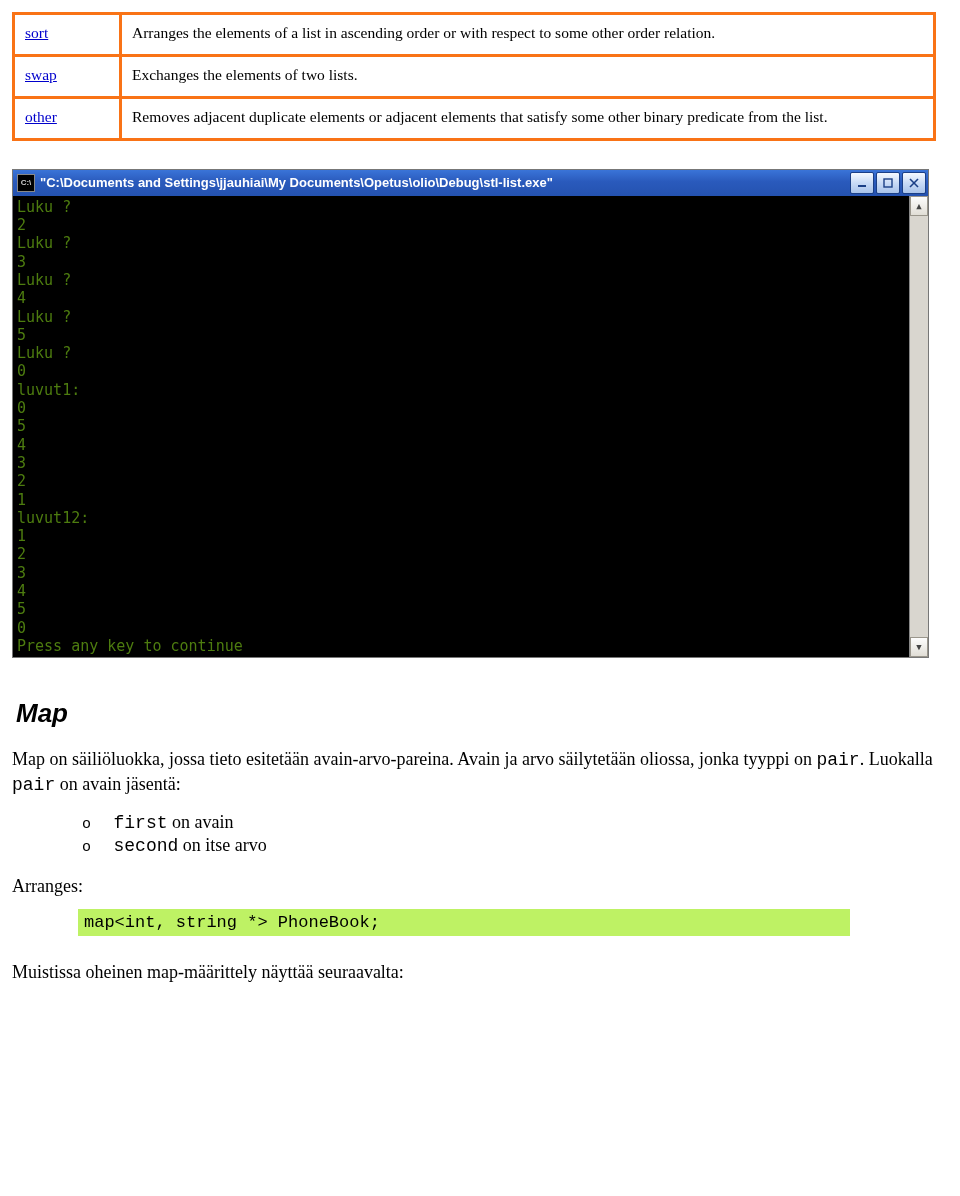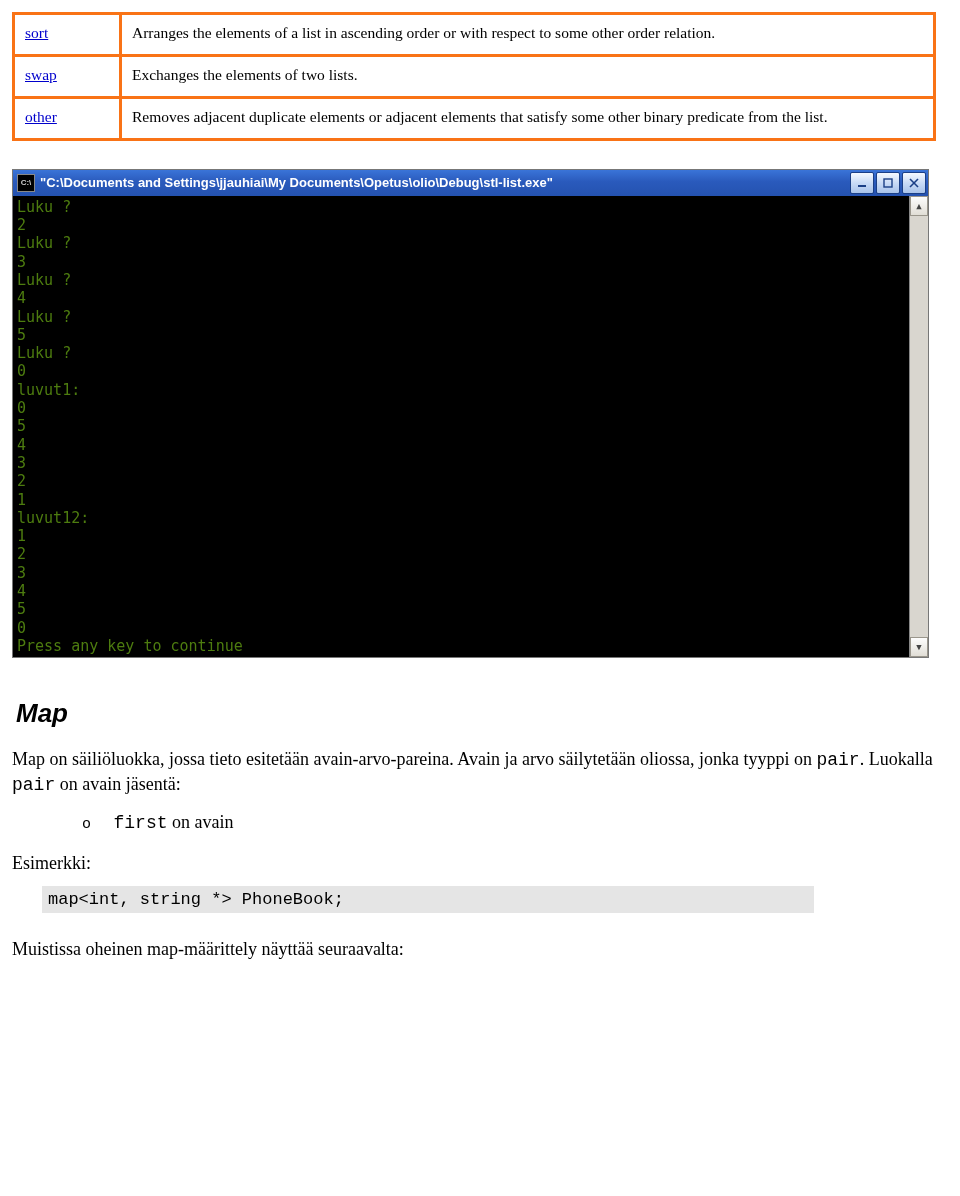--- a/index.html
+++ b/index.html
@@ -126,25 +126,25 @@
     content: "o";
     font-family: "Courier New", Courier, monospace;
     font-size: 15px;
     margin-right: 18px;
   }
   .example-label {
     font-size: 18px;
     margin: 0 0 12px 0;
   }
   pre.codeblock {
-    background: #e5e5e5;
+    background: #bef264;
     font-family: "Courier New", Courier, monospace;
     font-size: 17px;
     padding: 4px 6px;
-    margin: 0 0 24px 30px;
+    margin: 0 0 24px 66px;
     white-space: pre;
     width: 760px;
   }
 </style>
 </head>
 <body>
 
 <table class="func-table">
   <tbody>
     <tr>
@@ -221,19 +221,22 @@
 <h2 class="section">Map</h2>
 
 <p class="body-text">
   <span>Map on säiliöluokka, jossa tieto esitetään avain-arvo-pareina. Avain ja arvo säilytetään oliossa, jonka tyyppi on </span><code class="mono">pair</code><span>. Luokalla </span><code class="mono">pair</code><span> on avain jäsentä:</span>
 </p>
 
 <ul class="members">
   <li>
     <code class="mono">first</code><span> on avain</span>
   </li>
+  <li>
+    <code class="mono">second</code><span> on itse arvo</span>
+  </li>
 </ul>
 
-<p class="example-label">Esimerkki:</p>
+<p class="example-label">Arranges:</p>
 
 <pre class="codeblock">map&lt;int, string *&gt; PhoneBook;</pre>
 
 <p class="body-text">Muistissa oheinen map-määrittely näyttää seuraavalta:</p>
 
 </body></html>

